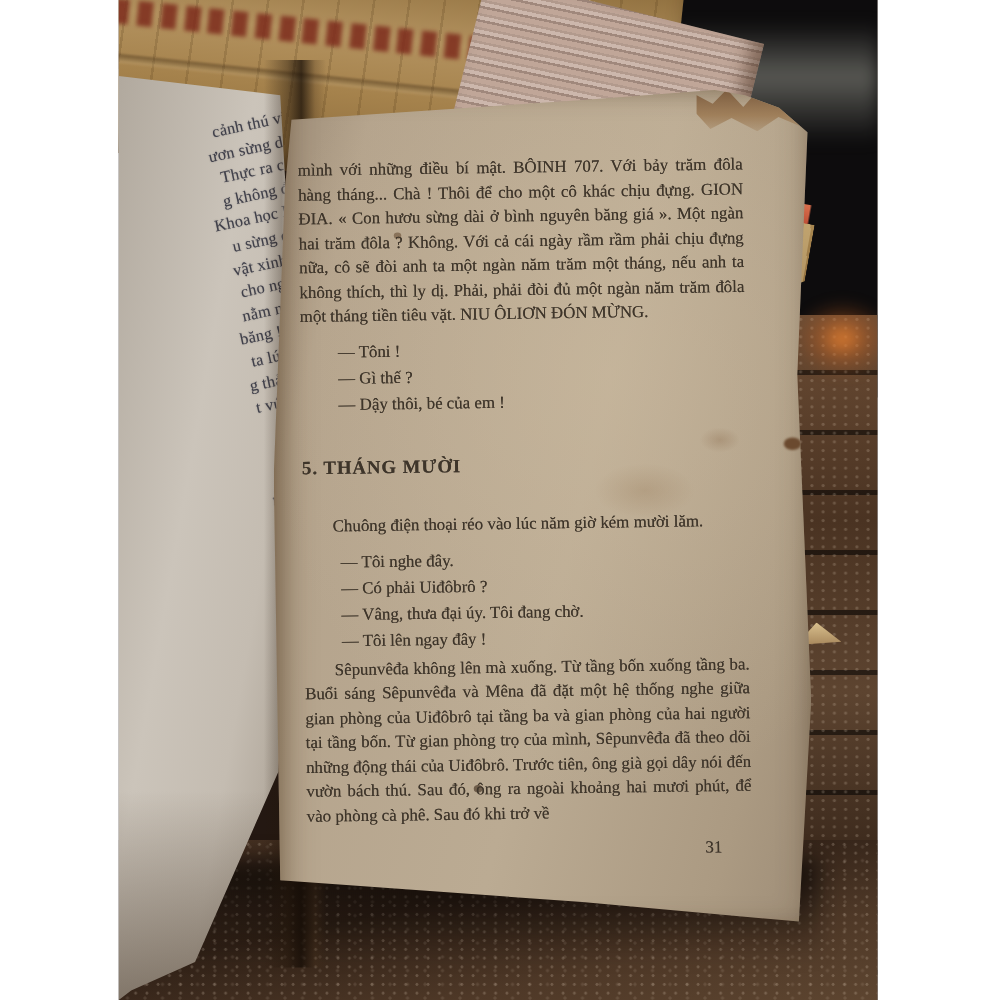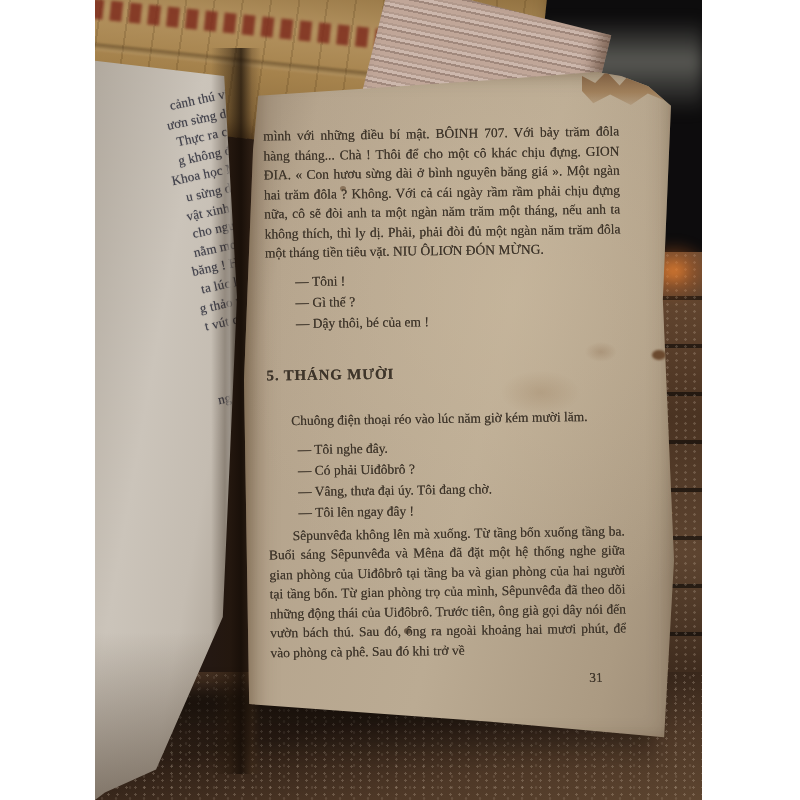--- a/index.html
+++ b/index.html
@@ -73,21 +73,21 @@
     transform:rotate(-12deg);transform-origin:100% 0;
     font-size:13px;line-height:18.6px;color:#40404a;letter-spacing:.2px;
     text-shadow:0 0 1px rgba(64,64,74,.55);}
   .lp-line{min-height:18.6px;}
 
   
   .gutter{position:absolute;left:116px;top:48px;width:50px;height:726px;
     background:linear-gradient(90deg,rgba(35,22,10,0) 0%,rgba(35,22,10,.42) 38%,rgba(22,13,6,.75) 60%,rgba(70,48,26,.28) 82%,rgba(0,0,0,0) 100%);}
 
   
-  .right-page{position:absolute;left:149px;top:68px;width:430px;height:676px;
+  .right-page{position:absolute;left:124px;top:68px;width:430px;height:676px;
     clip-path:polygon(3.3% 4.1%,57% 1.8%,82% .6%,87.7% 1.2%,94% 2.7%,99.3% 5.6%,97.4% 34.3%,100% 72.8%,97.7% 99%,57.4% 96.7%,1.2% 94.1%,0% 46.2%,2.1% 12.1%);
     background:
       radial-gradient(90% 70% at 62% 34%,rgba(206,189,162,.5),rgba(206,189,162,0) 72%),
       radial-gradient(40px 22px at 69% 48%,rgba(122,86,49,.30),rgba(122,86,49,0)),
       radial-gradient(16px 10px at 83% 42%,rgba(110,72,40,.35),rgba(110,72,40,0)),
       linear-gradient(104deg,#9c8b76 0%,#b4a38c 14%,#bbab93 55%,#ab9a82 86%,#9e8d77 100%);
     box-shadow:inset 20px 0 26px -14px rgba(70,45,20,.6),
                inset -14px -12px 26px -14px rgba(60,40,20,.4),
                inset 0 16px 22px -14px rgba(60,40,20,.5);}
   .torn{position:absolute;left:338px;top:0;width:94px;height:44px;opacity:.85;

